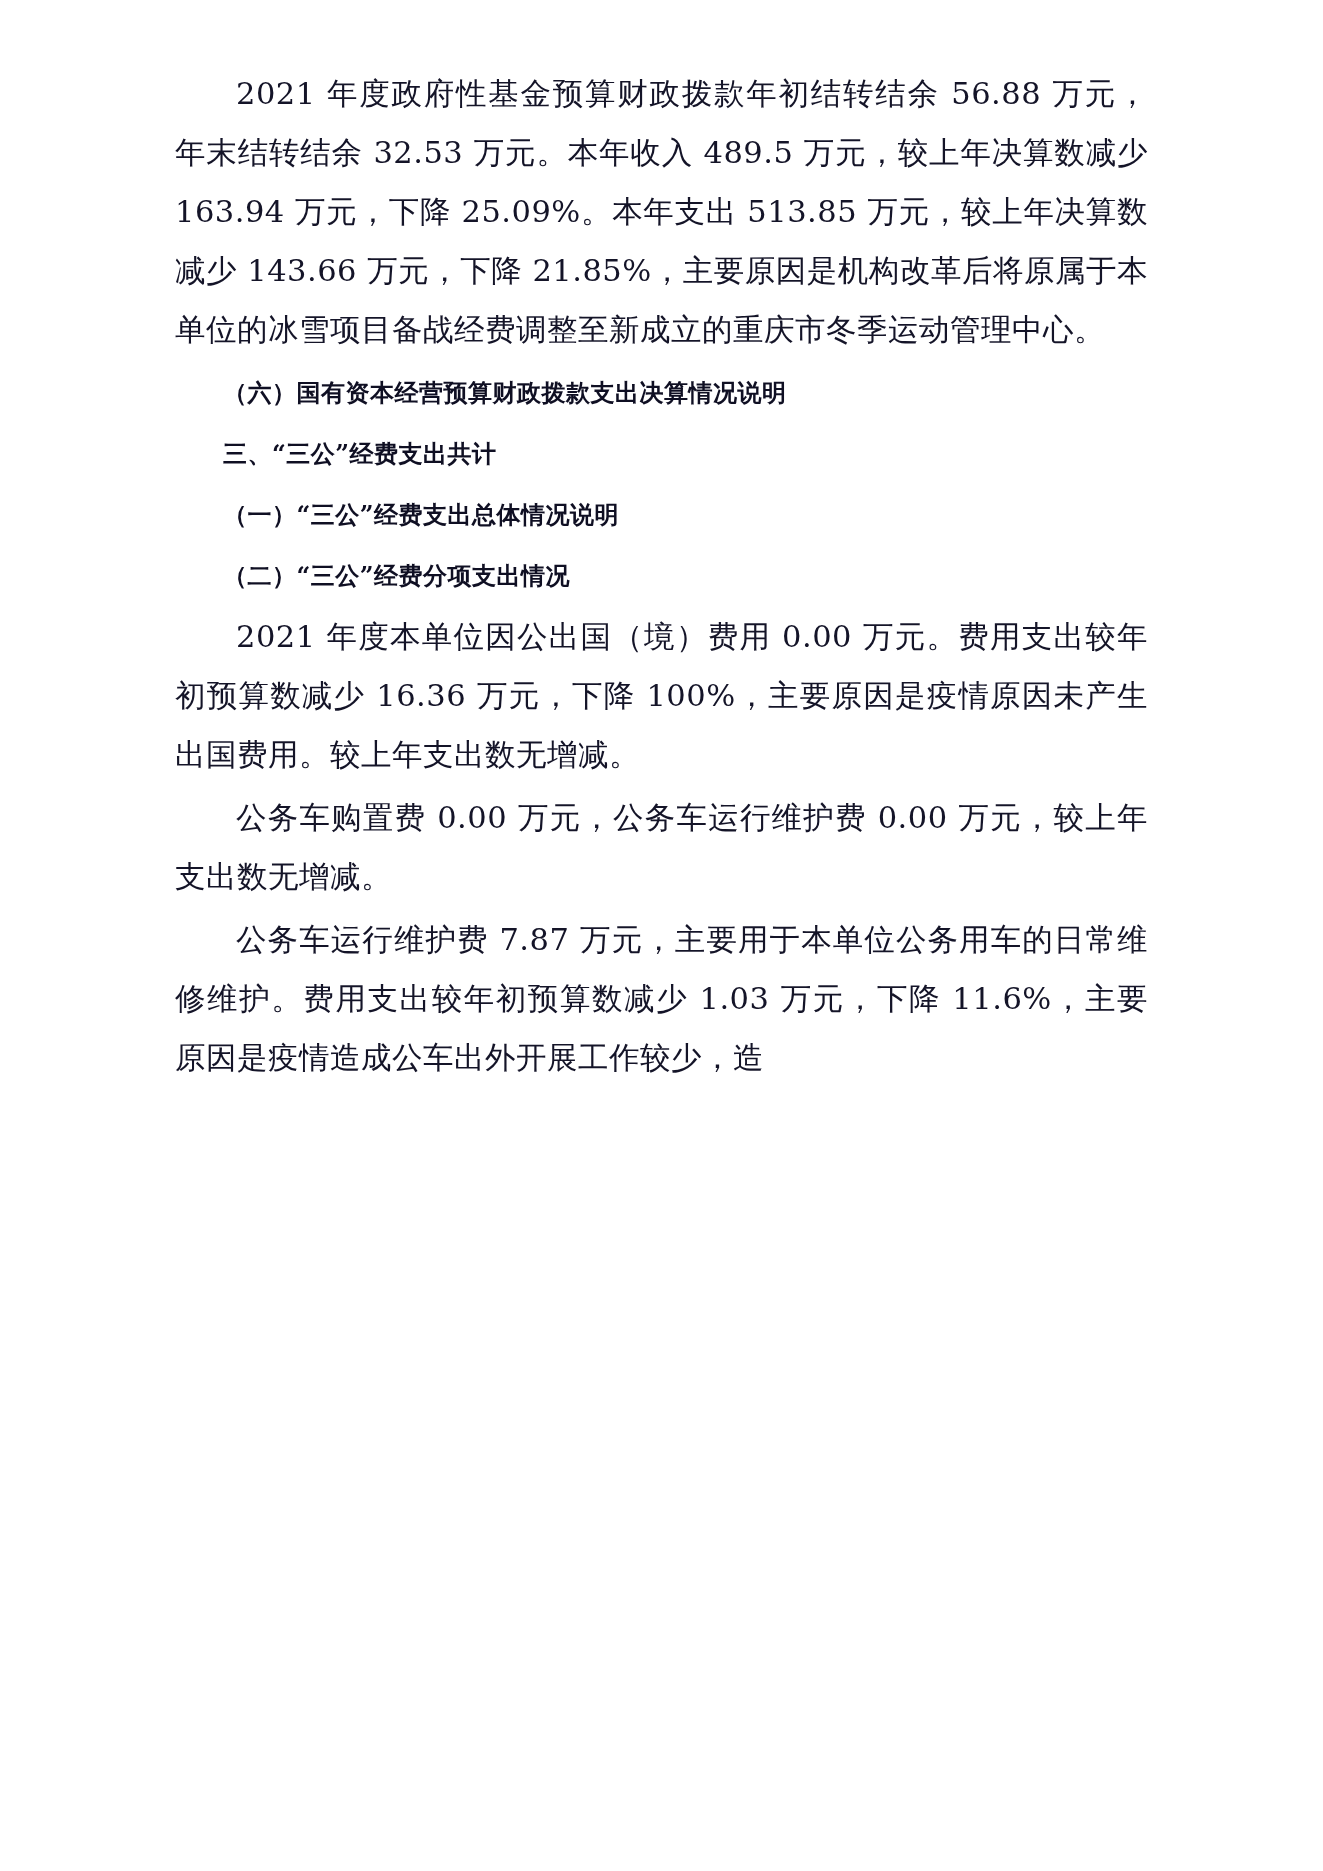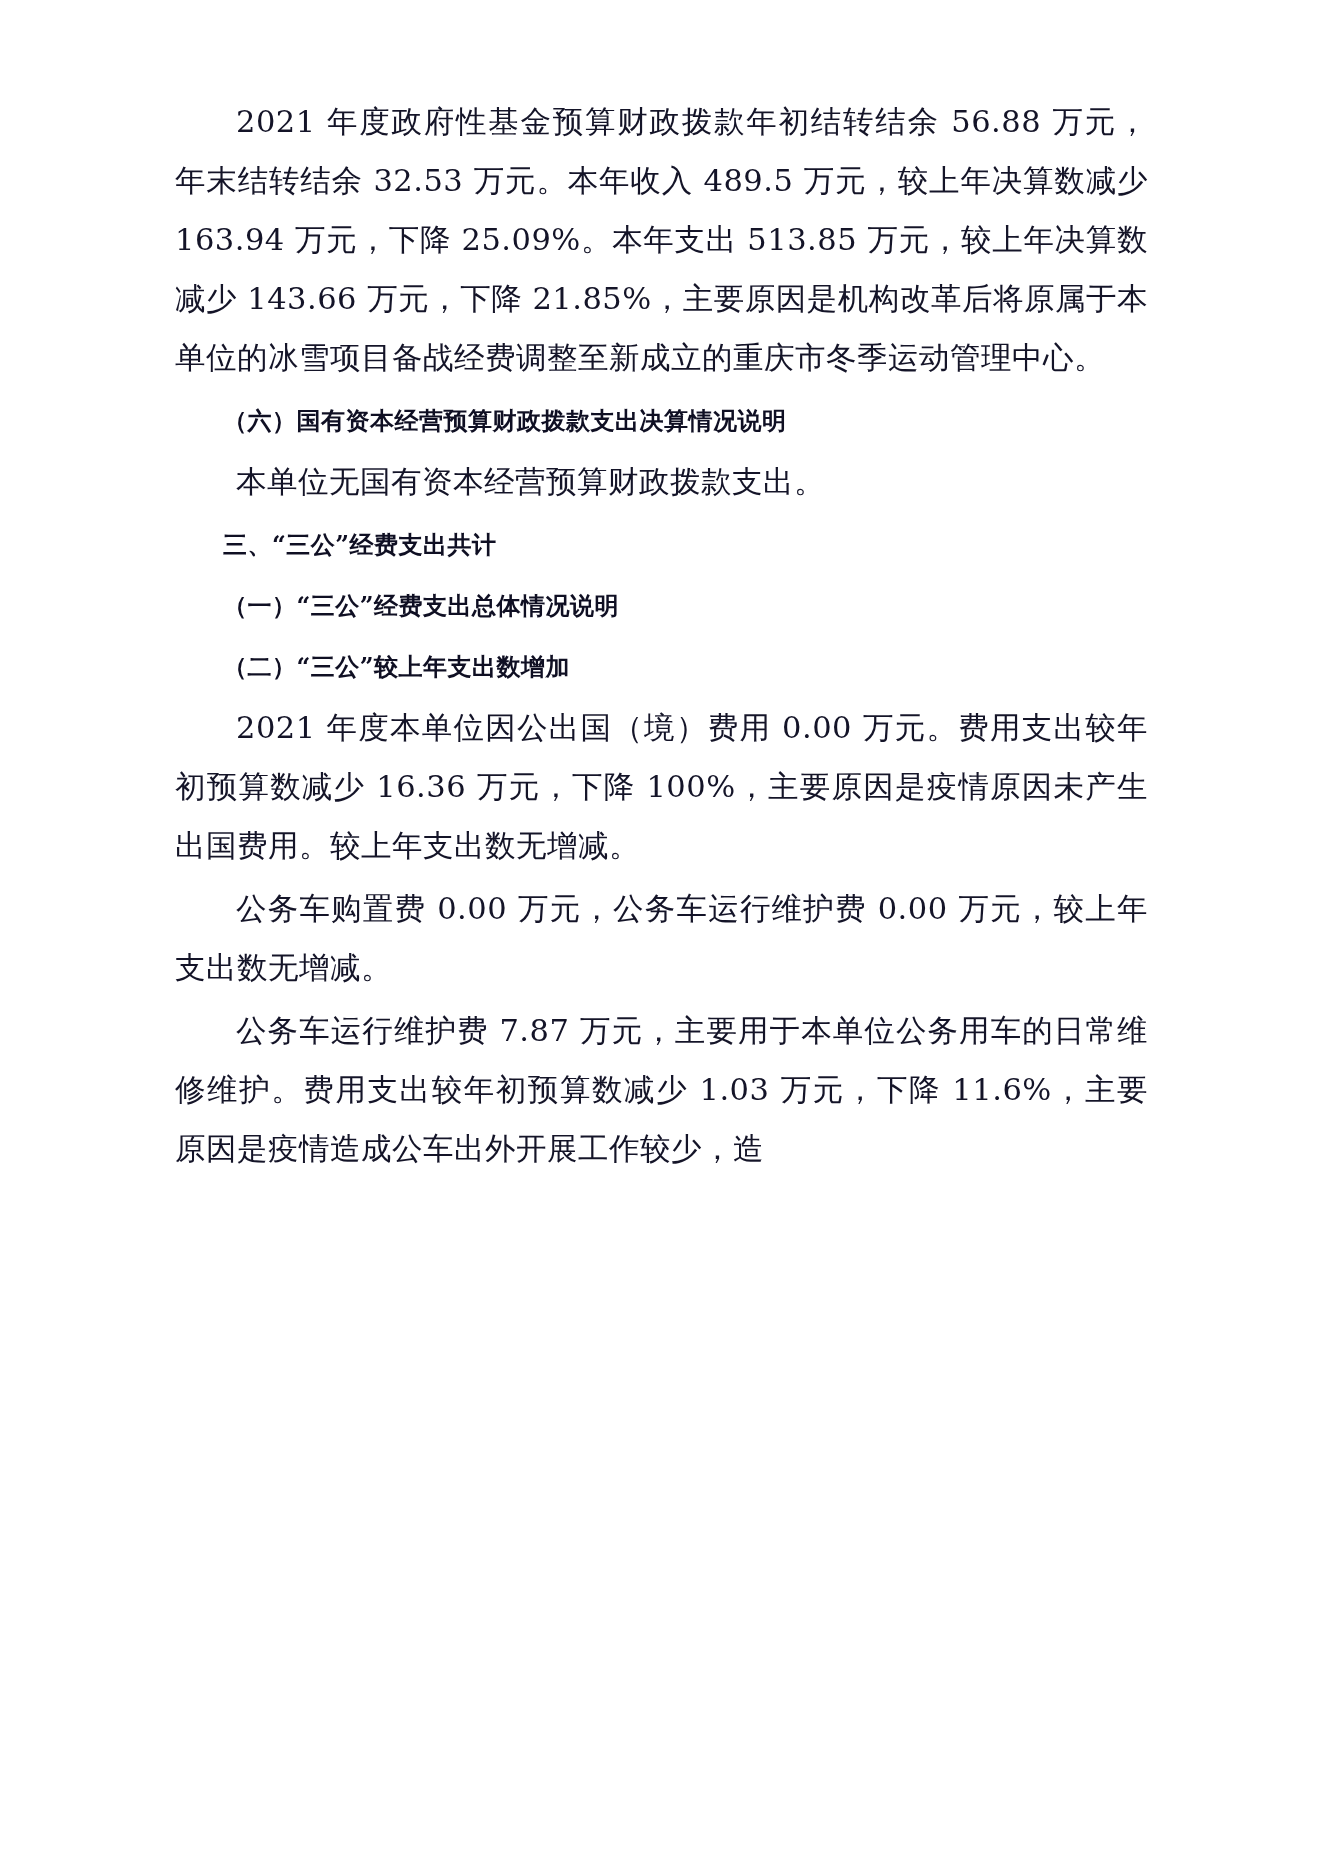--- a/index.html
+++ b/index.html
@@ -11,21 +11,21 @@
     width: 1323px;
     height: 1871px;
     font-family: "DejaVu Serif", "Liberation Serif", serif;
     color: #1a1a2e;
   }
   .page {
     position: relative;
     width: 1323px;
     height: 1871px;
     box-sizing: border-box;
-    padding: 92px 175px 60px 175px;
+    padding: 64px 175px 60px 175px;
   }
   .doc-body {
     width: 100%;
   }
   p.para {
     margin: 0 0 4px 0;
     font-size: 30.5px;
     line-height: 59px;
     text-align: justify;
     text-justify: inter-ideograph;
@@ -51,28 +51,27 @@
 </head>
 <body>
 
 <div class="page">
   <div class="doc-body">
 
     <p class="para">2021 年度政府性基金预算财政拨款年初结转结余 56.88 万元，年末结转结余 32.53 万元。本年收入 489.5 万元，较上年决算数减少 163.94 万元，下降 25.09%。本年支出 513.85 万元，较上年决算数减少 143.66 万元，下降 21.85%，主要原因是机构改革后将原属于本单位的冰雪项目备战经费调整至新成立的重庆市冬季运动管理中心。</p>
 
     <p class="heading">（六）国有资本经营预算财政拨款支出决算情况说明</p>
 
-    <p class="para">本单位无国有资本经营预算财政拨款支出。</p>
 
     <p class="heading">三、“三公”经费支出共计</p>
 
     <p class="heading">（一）“三公”经费支出总体情况说明</p>
 
 
-    <p class="heading">（二）“三公”较上年支出数增加</p>
+    <p class="heading">（二）“三公”经费分项支出情况</p>
 
     <p class="para">2021 年度本单位因公出国（境）费用 0.00 万元。费用支出较年初预算数减少 16.36 万元，下降 100%，主要原因是疫情原因未产生出国费用。较上年支出数无增减。</p>
 
     <p class="para">公务车购置费 0.00 万元，公务车运行维护费 0.00 万元，较上年支出数无增减。</p>
 
     <p class="para">公务车运行维护费 7.87 万元，主要用于本单位公务用车的日常维修维护。费用支出较年初预算数减少 1.03 万元，下降 11.6%，主要原因是疫情造成公车出外开展工作较少，造</p>
 
   </div>
 </div>
 

